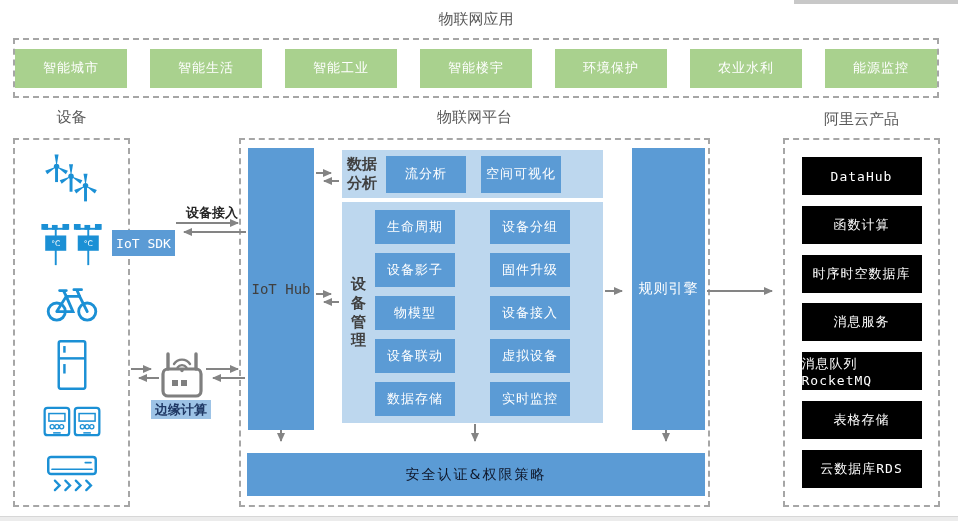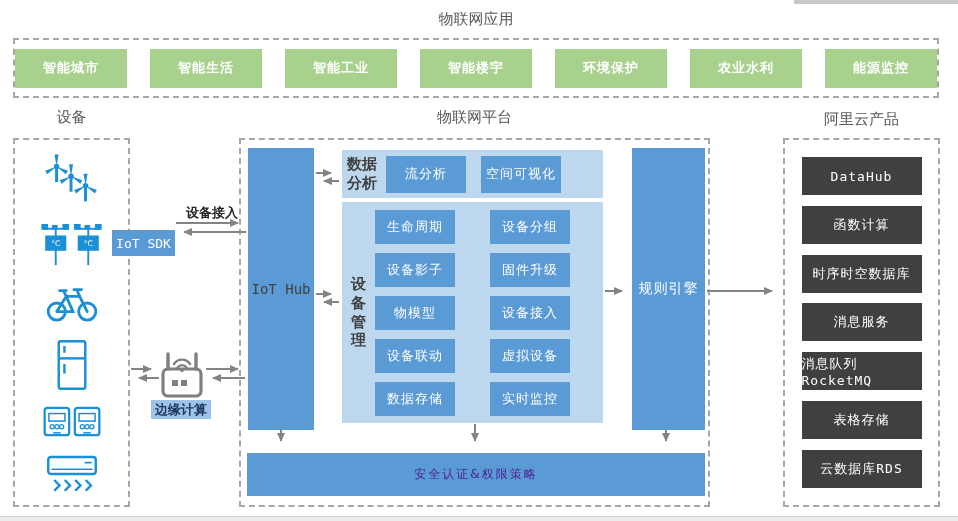--- a/index.html
+++ b/index.html
@@ -4,21 +4,21 @@
 <style>
   html,body{margin:0;padding:0;background:#fff;}
   .canvas{
     position:relative;width:958px;height:521px;background:#ffffff;
     font-family:"DejaVu Sans","Liberation Sans",sans-serif;overflow:hidden;
   }
   .section-title{position:absolute;color:#595959;font-size:15px;text-align:center;white-space:nowrap;}
   .dashed-box{position:absolute;border:2px dashed #a6a6a6;box-sizing:border-box;background:#fff;}
 
   
-  .apps-box{left:13px;top:38px;width:926px;height:60px;display:flex;align-items:center;justify-content:center;gap:23px;font-weight:bold;}
+  .apps-box{left:13px;top:38px;width:926px;height:60px;display:flex;align-items:center;justify-content:center;gap:23px;}
   .chip{display:flex;align-items:center;justify-content:center;color:#fff;font-size:13px;letter-spacing:1px;cursor:default;}
   .chip-green{width:118px;height:39px;background:#a9d18e;}
 
   
   .devices-box{left:13px;top:138px;width:117px;height:369px;display:flex;flex-direction:column;align-items:center;justify-content:space-between;padding:12px 0;}
   .dev-icon{flex:0 0 auto;display:flex;align-items:center;justify-content:center;}
 
   
   .platform-box{left:239px;top:138px;width:471px;height:369px;}
   .hub-block{position:absolute;left:248px;top:148px;width:66px;height:282px;background:#5b9bd5;color:#404040;
@@ -27,26 +27,26 @@
     display:flex;align-items:center;justify-content:center;font-size:14px;letter-spacing:1px;}
   .panel{position:absolute;background:#bdd7ee;display:flex;align-items:center;box-sizing:border-box;padding-left:5px;}
   .panel-analysis{left:342px;top:150px;width:261px;height:48px;}
   .panel-mgmt{left:342px;top:202px;width:261px;height:221px;}
   .panel-label{width:30px;font-size:15px;font-weight:bold;color:#404040;line-height:1.25;word-break:break-all;flex:0 0 auto;}
   .panel-label-vert{width:16px;margin-left:4px;}
   .chip-blue{width:80px;height:37px;background:#5b9bd5;flex:0 0 auto;}
   .analysis-row{display:flex;gap:15px;margin-left:9px;}
   .mgmt-grid{display:grid;grid-template-columns:100px 100px;column-gap:15px;row-gap:9px;margin-left:8px;}
   .mgmt-grid .chip-blue{height:34px;}
-  .security-bar{position:absolute;left:247px;top:453px;width:458px;height:43px;background:#5b9bd5;color:#4c1d95;
-    display:flex;align-items:center;justify-content:center;font-size:12px;letter-spacing:2px;}
+  .security-bar{position:absolute;left:247px;top:453px;width:458px;height:43px;background:#5b9bd5;color:#0f172a;
+    display:flex;align-items:center;justify-content:center;font-size:14px;letter-spacing:2px;}
 
   
   .cloud-box{left:783px;top:138px;width:157px;height:369px;display:flex;flex-direction:column;align-items:center;justify-content:space-between;padding:17px 0;}
-  .chip-product{width:120px;height:38px;background:#404040;font-family:"DejaVu Sans Mono","Liberation Mono",monospace;font-size:13px;}
+  .chip-product{width:120px;height:38px;background:#000000;font-family:"DejaVu Sans Mono","Liberation Mono",monospace;font-size:13px;}
 
   
   .sdk-chip{position:absolute;left:112px;top:230px;width:63px;height:26px;background:#5b9bd5;color:#fff;
     display:flex;align-items:center;justify-content:center;font-family:"DejaVu Sans Mono","Liberation Mono",monospace;font-size:13px;}
   .access-label{position:absolute;left:176px;top:204px;width:72px;text-align:center;font-size:13px;font-weight:bold;color:#262626;}
   .edge-label{position:absolute;left:151px;top:400px;width:60px;height:19px;background:#9dc3e6;color:#1f3864;
     font-size:13px;font-weight:bold;display:flex;align-items:center;justify-content:center;}
   .router-wrap{position:absolute;left:159px;top:351px;width:46px;height:49px;}
 
   .edge-strip-top{position:absolute;left:794px;top:0;width:164px;height:4px;background:#c8c8c8;}

